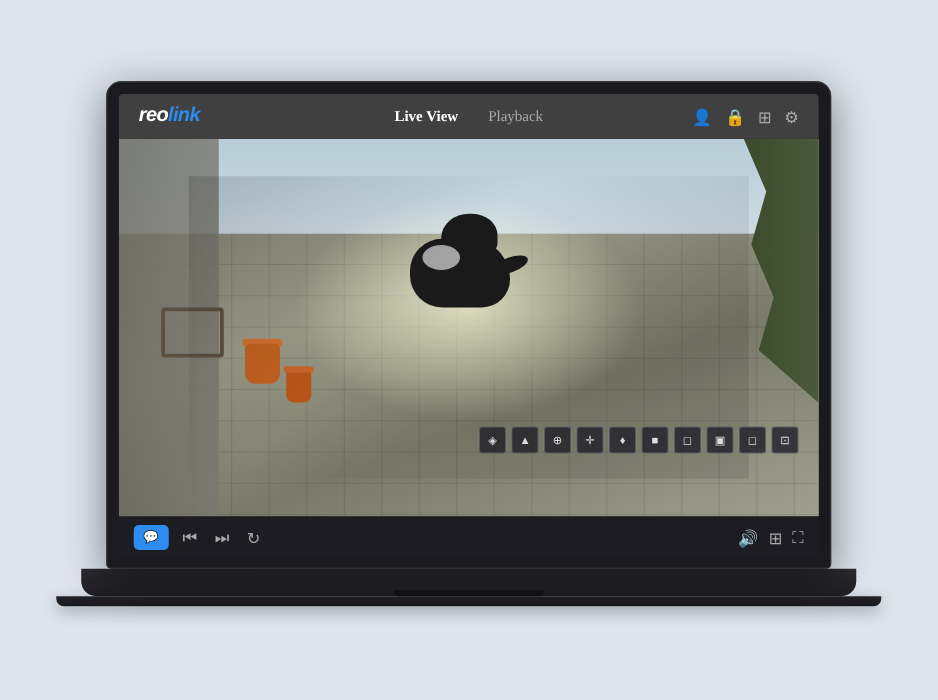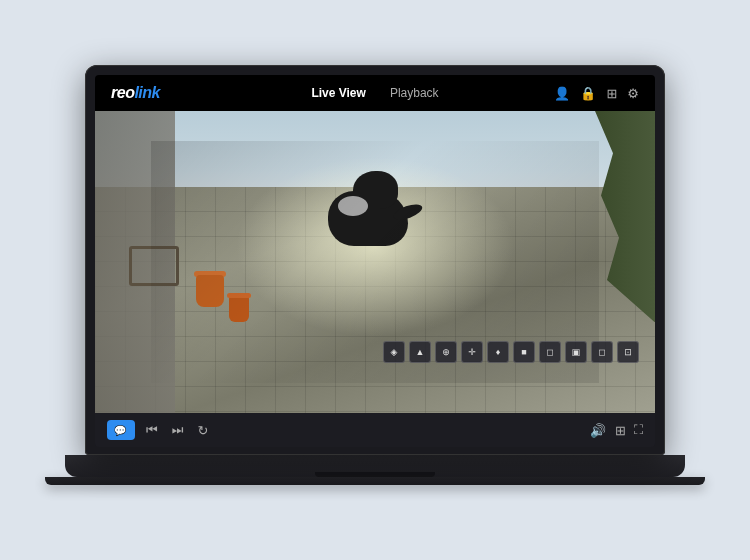--- a/index.html
+++ b/index.html
@@ -41,21 +41,21 @@
       border-radius: 4px;
       overflow: hidden;
       display: flex;
       flex-direction: column;
     }
 
     
     .nav-bar {
       width: 100%;
       height: 36px;
-      background: #000000;
+      background: #404040;
       display: flex;
       align-items: center;
       padding: 0 16px;
       flex-shrink: 0;
     }
 
     .logo {
       color: #2d8cf0;
       font-size: 16px;
       font-weight: 700;
@@ -64,20 +64,21 @@
       font-style: italic;
     }
     .logo span { color: #fff; }
 
     .nav-links {
       display: flex;
       gap: 24px;
       position: absolute;
       left: 50%;
       transform: translateX(-50%);
+      font-family: Liberation Serif, serif;
     }
 
     .nav-link {
       color: #aaa;
       font-size: 12px;
       cursor: pointer;
     }
     .nav-link.active {
       color: #fff;
       font-weight: 600;

